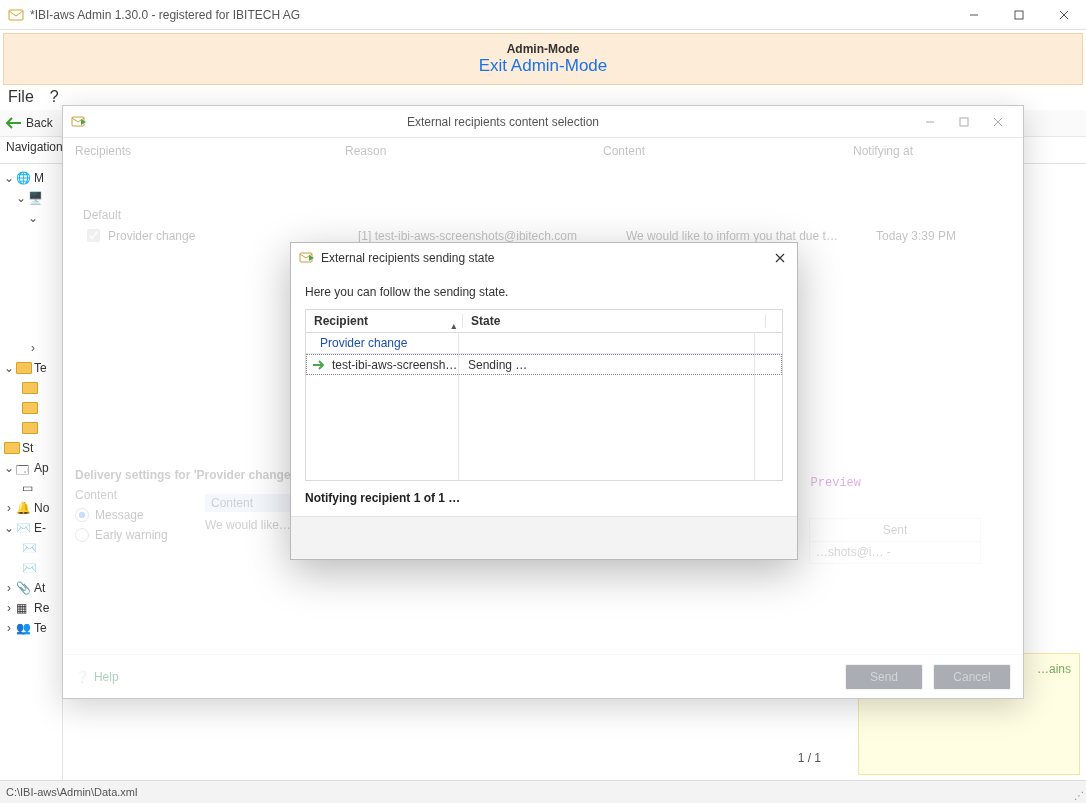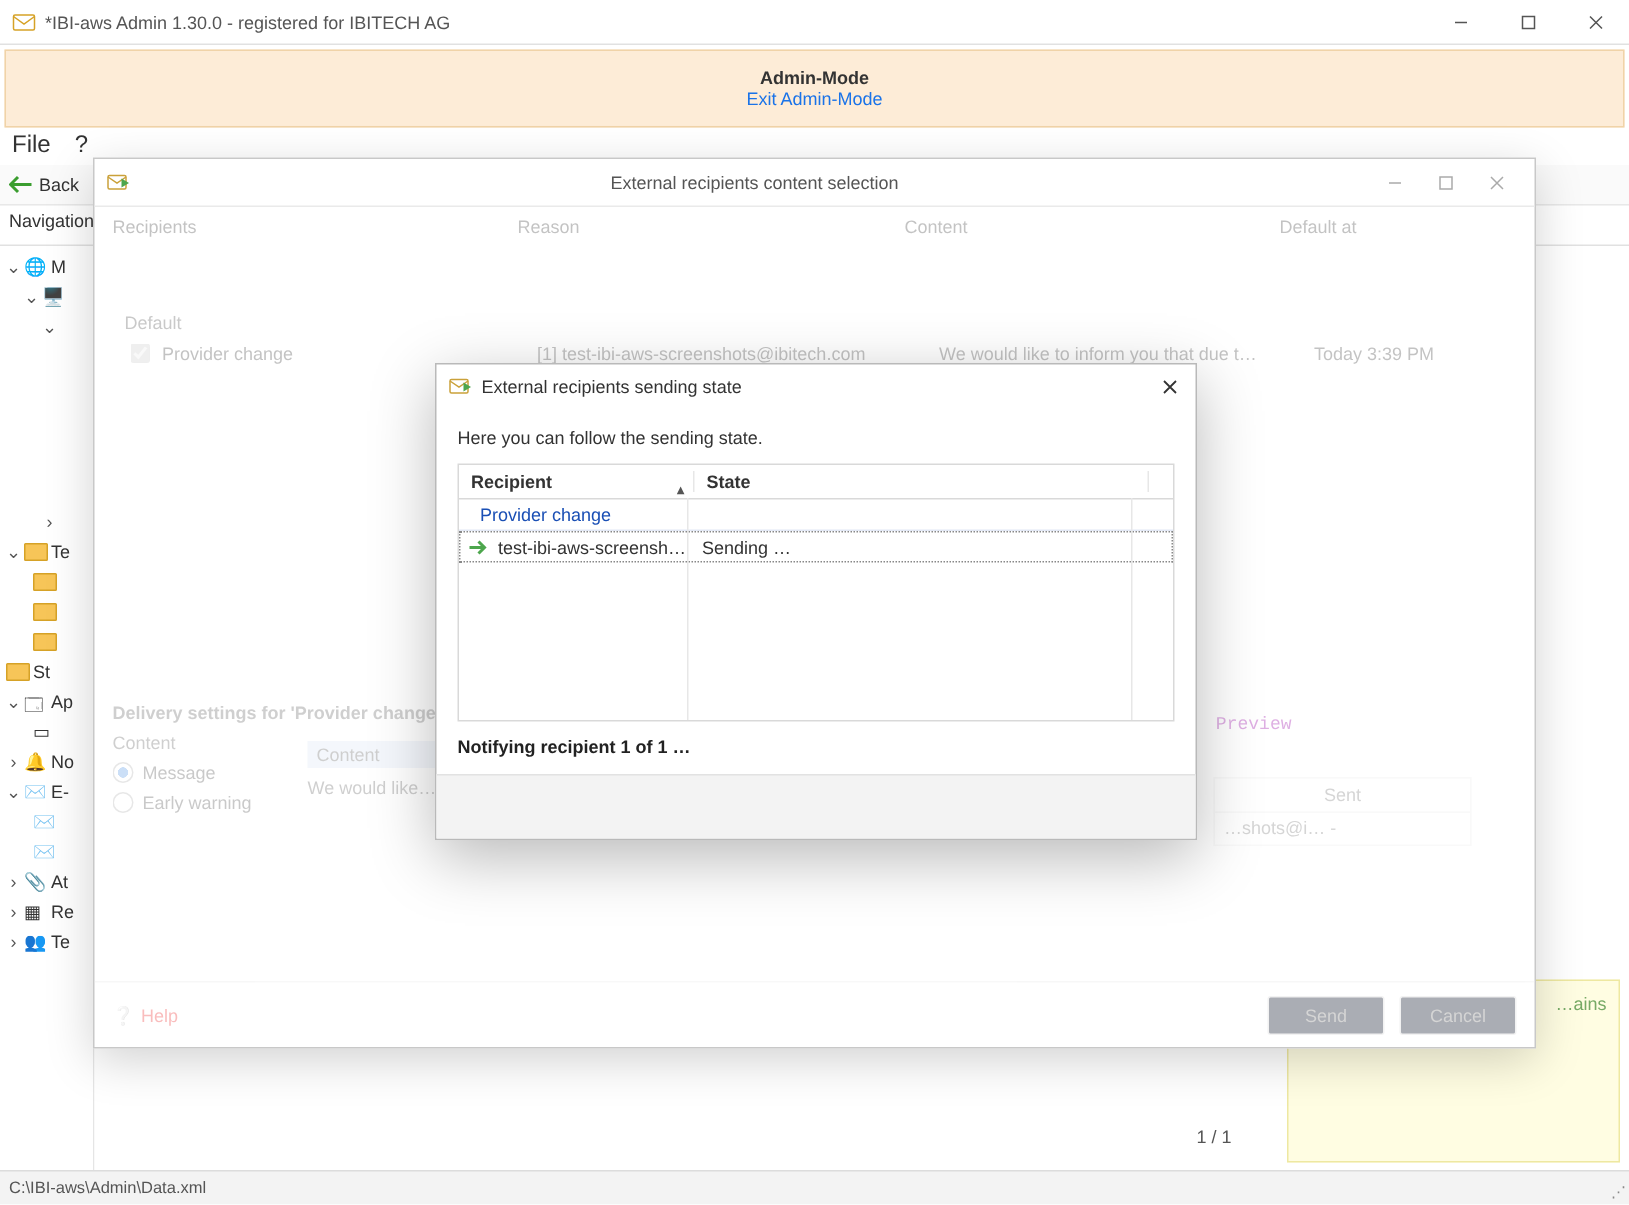--- a/index.html
+++ b/index.html
@@ -5,21 +5,21 @@
   html,body{margin:0;padding:0;font-family:"Segoe UI",Tahoma,sans-serif;font-size:12px;color:#444;background:#fff;}
   body{width:1086px;height:803px;overflow:hidden;position:relative;}
   .titlebar{height:29px;background:#fff;border-bottom:1px solid #e1e1e1;display:flex;align-items:center;}
   .titlebar-icon{width:16px;height:16px;margin:0 6px 0 8px;}
   .titlebar-text{flex:1;font-size:12px;color:#555;}
   .win-btns{display:flex;}
   .win-btn{width:45px;height:29px;display:flex;align-items:center;justify-content:center;color:#555;}
   .win-btn svg{width:10px;height:10px;}
   .admin-bar{height:50px;background:#fdecd7;border:1px solid #f0d3a8;margin:3px;display:flex;flex-direction:column;align-items:center;justify-content:center;}
   .admin-title{font-weight:600;color:#333;}
-  .admin-link{color:#1a73e8;font-size:12px;}
+  .admin-link{color:#1a73e8;font-size:17px;}
   .menubar{height:22px;padding:0 8px;display:flex;align-items:flex-start;gap:16px;color:#333;font-size:16px;}
   .toolbar{height:26px;padding:0 6px;display:flex;align-items:center;gap:4px;border-bottom:1px solid #e8e8e8;background:#fafafa;}
   .back-btn{display:flex;align-items:center;gap:4px;color:#333;}
   .nav-header{height:20px;padding:3px 6px;border-bottom:1px solid #e1e1e1;font-weight:400;color:#333;}
   .content-row{display:flex;height:629px;}
   .nav{width:62px;overflow:hidden;border-right:1px solid #e5e5e5;padding-top:4px;}
   .tree-item{display:flex;align-items:center;height:20px;padding-left:4px;gap:2px;white-space:nowrap;color:#333;}
   .chev{width:10px;text-align:center;color:#555;}
   .ico{width:16px;height:14px;display:inline-block;}
   .folder{background:#f7c558;border:1px solid #d6a227;border-radius:1px;width:14px;height:10px;}
@@ -54,21 +54,21 @@
   .radio{display:flex;align-items:flex-start;gap:6px;margin:6px 0;color:#666;}
   .radio .dot{width:12px;height:12px;border:1px solid #bbb;border-radius:50%;}
   .radio.sel .dot{background:radial-gradient(circle,#6aa4e8 40%,#fff 42%);}
   .content-block{position:absolute;left:130px;top:26px;color:#777;}
   .content-title{background:#dfe9f5;padding:2px 6px;margin-bottom:6px;width:80px;}
   .preview-lbl{position:absolute;right:150px;top:8px;color:#a21caf;font-family:Liberation Mono, monospace;}
   .sent-box{position:absolute;right:30px;top:50px;width:170px;height:44px;border:1px solid #eee;}
   .sent-hdr{text-align:center;color:#888;padding:4px 0;border-bottom:1px solid #eee;}
   .sent-row{display:flex;justify-content:space-between;padding:3px 6px;color:#888;}
   .dlg1-footer{position:absolute;bottom:0;left:0;right:0;height:44px;border-top:1px solid #eaeaea;display:flex;align-items:center;padding:0 12px;justify-content:space-between;}
-  .help{display:flex;align-items:center;gap:4px;color:#ef4444;}
+  .help{display:flex;align-items:center;gap:4px;color:#15803d;}
   .btns{display:flex;gap:10px;}
   .btn{width:76px;height:24px;border:1px solid #dcdcdc;background:#0f172a;display:flex;align-items:center;justify-content:center;border-radius:2px;color:#888;}
 
   
   .dlg2{position:absolute;left:290px;top:242px;width:506px;height:316px;background:#fff;border:1px solid #b9b9b9;box-shadow:0 12px 40px rgba(0,0,0,0.28);}
   .dlg2 .d-title{height:30px;display:flex;align-items:center;padding:0 8px;}
   .dlg2 .d-title .t{flex:1;color:#333;font-weight:400;}
   .dlg2 .close{width:18px;height:18px;display:flex;align-items:center;justify-content:center;color:#333;}
   .dlg2-body{padding:6px 14px 0 14px;}
   .follow{color:#333;margin:6px 0 10px 0;}
@@ -259,21 +259,21 @@
           <path d="M1 1l8 8M9 1l-8 8" stroke="#aaa"></path>
         </svg>
       </div>
   </div>
   <div class="dlg1-body">
     <div class="dim">
       <div class="cols">
         <span style="width:270px">Recipients</span>
         <span style="width:258px">Reason</span>
         <span style="width:250px">Content</span>
-        <span>Default at</span>
+        <span>Notifying at</span>
       </div>
       <div class="row-default">Default</div>
       <div class="row-line">
         <input type="checkbox" checked="" disabled="" style="margin-right: 8px;">
         <span class="c1">Provider change</span>
         <span class="c2">[1] test-ibi-aws-screenshots@ibitech.com</span>
         <span class="c3">We would like to inform you that due t…</span>
         <span class="c4">Today 3:39 PM</span>
       </div>
 

